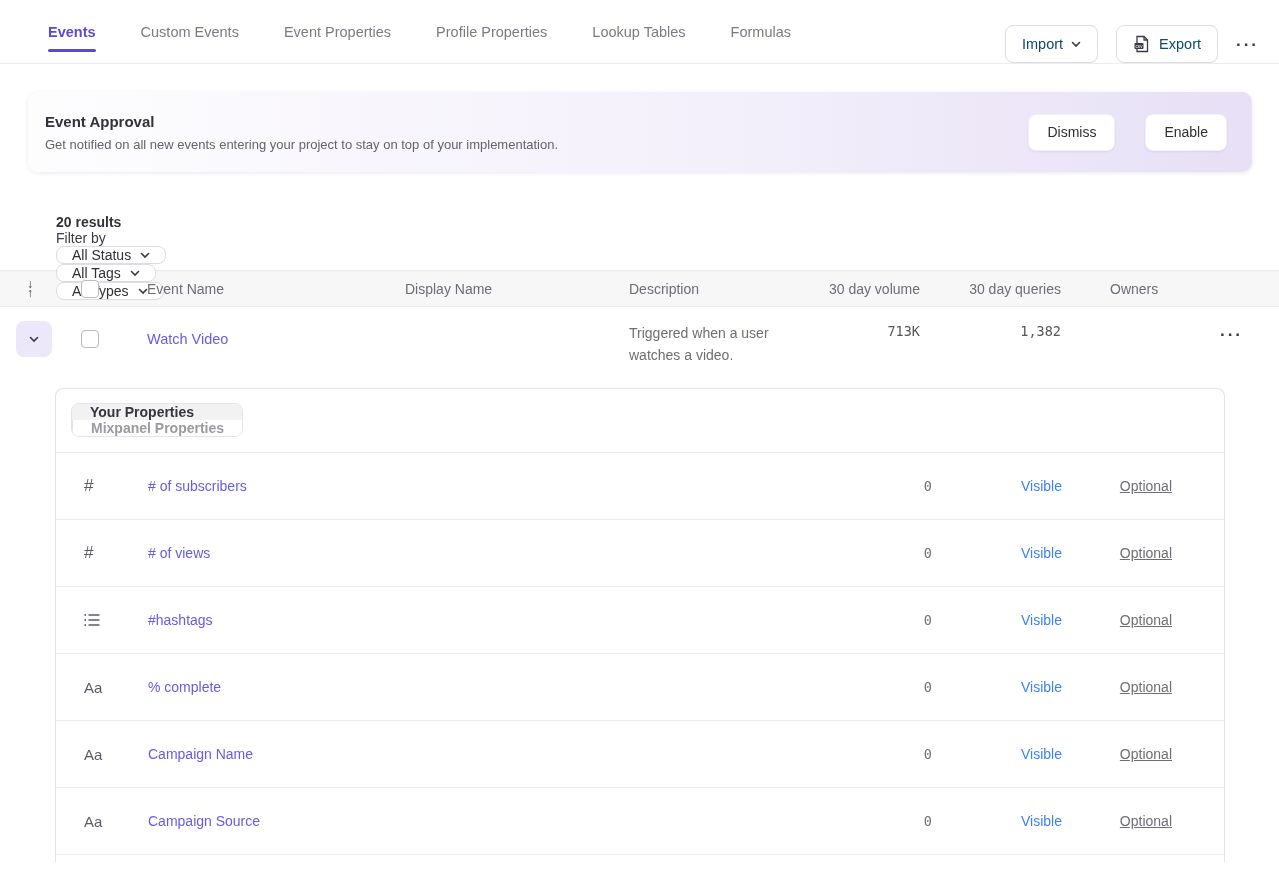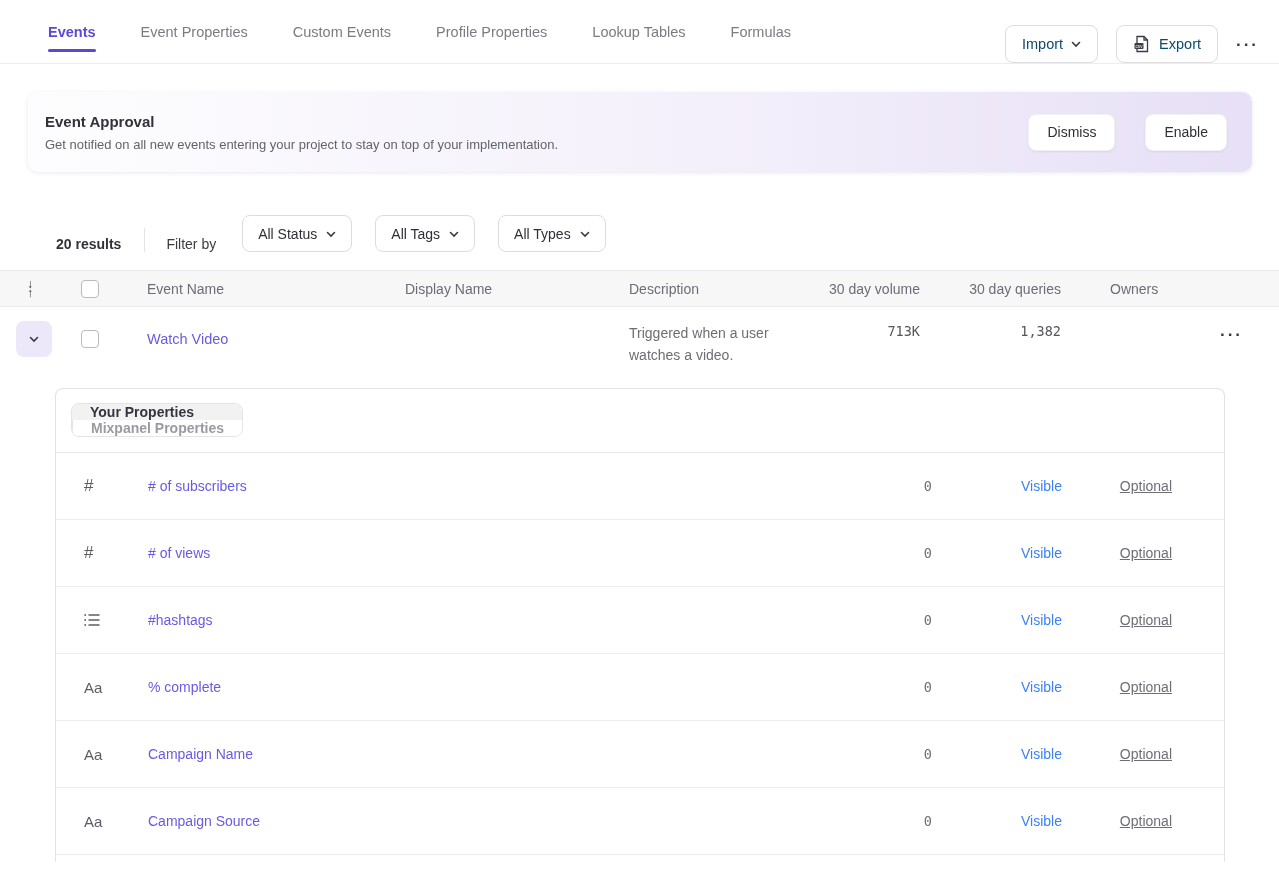--- a/index.html
+++ b/index.html
@@ -30,21 +30,21 @@
     padding: 0 25px 0 17px; }
   .banner-text { flex: 1; }
   .banner-title { font-size: 15px; font-weight: bold; color: #32323b; margin-bottom: 7px; }
   .banner-sub { font-size: 13px; color: #63636d; }
   .banner-actions { display: flex; gap: 30px; justify-content: center; }
   .banner-btn { background: #fff; border: 1px solid rgba(0,0,0,0.05); border-radius: 8px;
     height: 37px; padding: 0 18px; font-size: 14px; font-weight: 500; color: #2f2f38;
     box-shadow: 0 1px 2px rgba(40,30,90,0.08); cursor: pointer; }
 
   
-  .filter-row { display: flex; align-items: flex-end; margin: 42px 20px 0 56px; height: 38px; }
+  .filter-row { display: flex; align-items: flex-start; margin: 42px 20px 0 56px; height: 38px; flex-direction: column; }
   .results-count { font-size: 14px; font-weight: bold; color: #32323b; }
   .vdivider { width: 1px; height: 24px; background: #e3e3e8; margin: 0 21px 0 23px; }
   .filter-by { font-size: 14px; font-weight: 500; color: #3a3a44; margin-right: 26px; }
   .filter-btn { display: inline-flex; align-items: center; gap: 9px; background: #fff;
     border: 1px solid #dcdce1; border-radius: 8px; height: 37px; padding: 0 15px;
     font-size: 14px; font-weight: 500; color: #2f2f38; margin-right: 23px; cursor: pointer; }
   .search-box { margin-left: auto; margin-right: 0; width: 182px; height: 36px;
     background: #f2f2f4; border-radius: 8px; display: flex; align-items: center;
     padding: 0 12px; gap: 9px; }
   .search-box input { border: none; outline: none; background: transparent; flex: 1;
@@ -108,24 +108,24 @@
 </style>
 </head>
 <body>
 
 <div class="topnav">
   <div class="nav-tabs">
     <div class="nav-tab active">
         <span>Events</span>
       </div>
     <div class="nav-tab">
+        <span>Custom Events</span>
+      </div>
+    <div class="nav-tab">
         <span>Event Properties</span>
-      </div>
-    <div class="nav-tab">
-        <span>Custom Events</span>
       </div>
     <div class="nav-tab">
         <span>Profile Properties</span>
       </div>
     <div class="nav-tab">
         <span>Lookup Tables</span>
       </div>
     <div class="nav-tab">
         <span>Formulas</span>
       </div>

